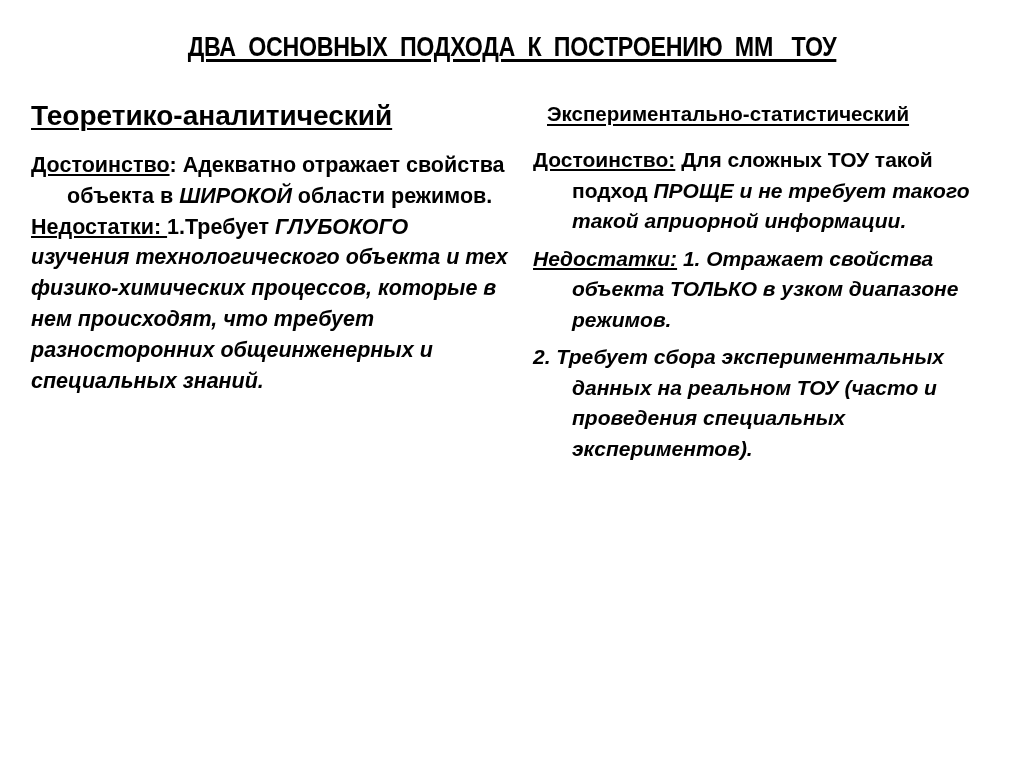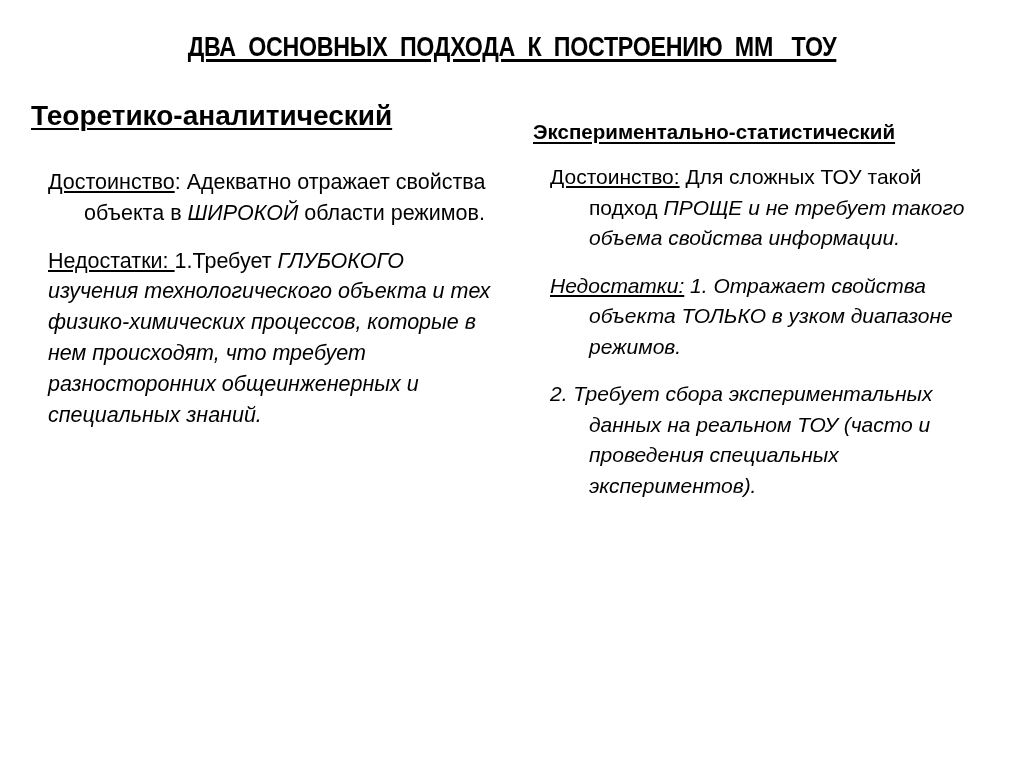--- a/index.html
+++ b/index.html
@@ -55,34 +55,35 @@
     white-space: nowrap;
   }
   .col-left .col-heading {
     position: absolute;
     top: 98px;
     font-size: 28px;
     line-height: 36px;
   }
   .col-right .col-heading {
     position: absolute;
-    top: 118px;
+    top: 100px;
     font-size: 20.5px;
     line-height: 28px;
+    margin-left: 14px;
   }
   .col-body {
     position: absolute;
     left: 0;
     width: 100%;
   }
   .col-left .col-body { top: 150px; }
   .col-right .col-body { top: 145px; }
   .para {
-    margin: 17px;
-    font-weight: normal;
+    margin: 0;
+    font-weight: bold;
     padding-left: 36px;
     text-indent: -36px;
   }
   .col-left .para {
     font-size: 21.5px;
     line-height: 30.8px;
   }
   .col-right .para {
     font-size: 21px;
     line-height: 30.5px;
@@ -104,17 +105,17 @@
   <h2 class="col-heading">Теоретико-аналитический</h2>
   <div class="col-body">
     <p class="para"><span class="u">Достоинство</span><span>: </span><span>Адекватно отражает свойства объекта в </span><span class="i">ШИРОКОЙ</span><span> области режимов.</span></p>
     <p class="para" style="padding-left:0;text-indent:0;"><span class="u">Недостатки: </span><span>1.Требует </span><span class="i">ГЛУБОКОГО изучения технологического объекта и тех физико-химических процессов, которые в нем происходят, что требует разносторонних общеинженерных и специальных знаний.</span></p>
   </div>
 </section>
 
 <section class="column col-right">
   <h2 class="col-heading">Экспериментально-статистический</h2>
   <div class="col-body">
-    <p class="para"><span class="u">Достоинство:</span><span> Для сложных ТОУ такой подход </span><span class="i">ПРОЩЕ и не требует такого объема свойства информации.</span></p>
+    <p class="para"><span class="u">Достоинство:</span><span> Для сложных ТОУ такой подход </span><span class="i">ПРОЩЕ и не требует такого такой априорной информации.</span></p>
     <p class="para gap i"><span class="ui">Недостатки:</span><span> 1. Отражает свойства объекта ТОЛЬКО в узком диапазоне режимов.</span></p>
     <p class="para gap i">2. Требует сбора экспериментальных данных на реальном ТОУ (часто и проведения специальных экспериментов).</p>
   </div>
 </section>
 
 </body></html>

